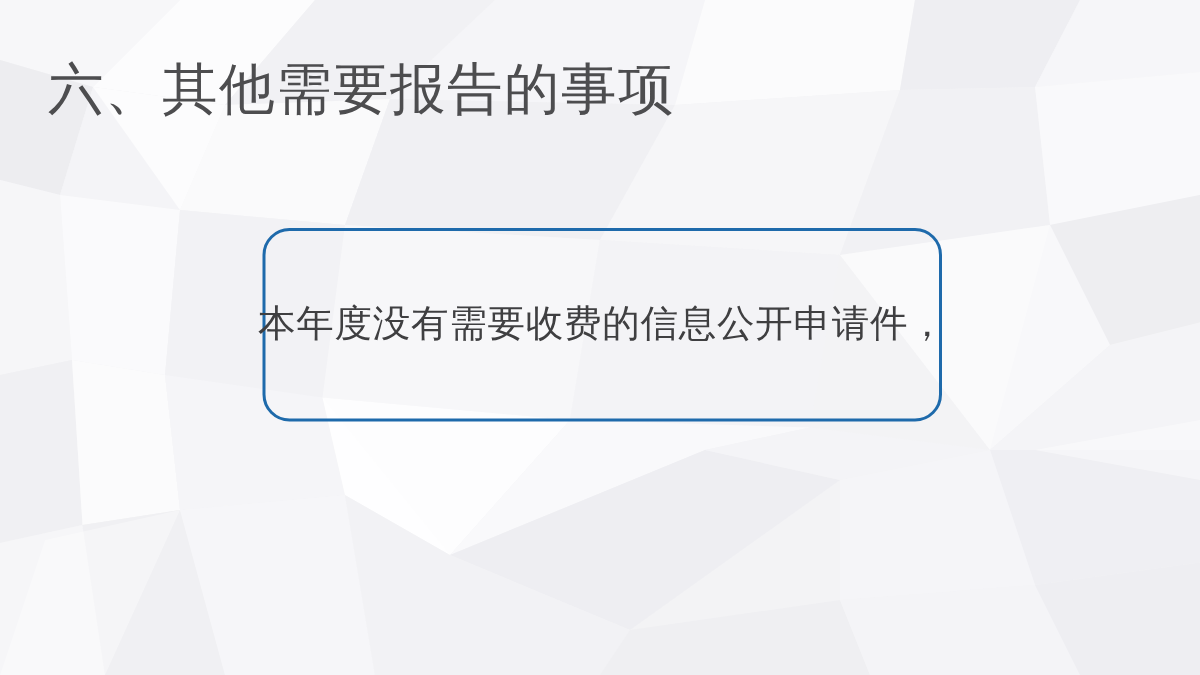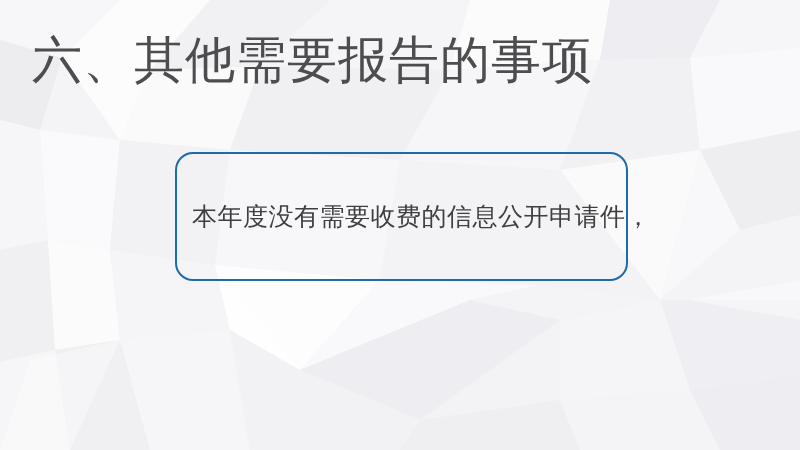--- a/index.html
+++ b/index.html
@@ -32,21 +32,21 @@
     z-index: 0;
     pointer-events: none;
   }
 
   
   #slide-title {
     position: absolute;
     left: 32px;
     top: 36px;
     z-index: 3;
-    font-size: 50px;
+    font-size: 37px;
     line-height: 48px;
     letter-spacing: 1px;
     color: #4d4d4f;
     font-weight: 400;
     white-space: nowrap;
     font-family: "Liberation Sans", "DejaVu Sans", sans-serif;
   }
 
   
   #callout-box {
@@ -73,21 +73,20 @@
     flex-direction: column;
     justify-content: center;
     align-items: center;
     padding: 0 10px;
     font-family: "Liberation Serif", "DejaVu Serif", serif;
     font-size: 25px;
     line-height: 40px;
     color: #3f3f41;
     letter-spacing: 0.5px;
     text-align: center;
-    margin-left: 20px;
   }
 
   .callout-line {
     display: block;
     white-space: nowrap;
   }
   .callout-line.line-2 {
     text-indent: 24px;
   }
 </style>

